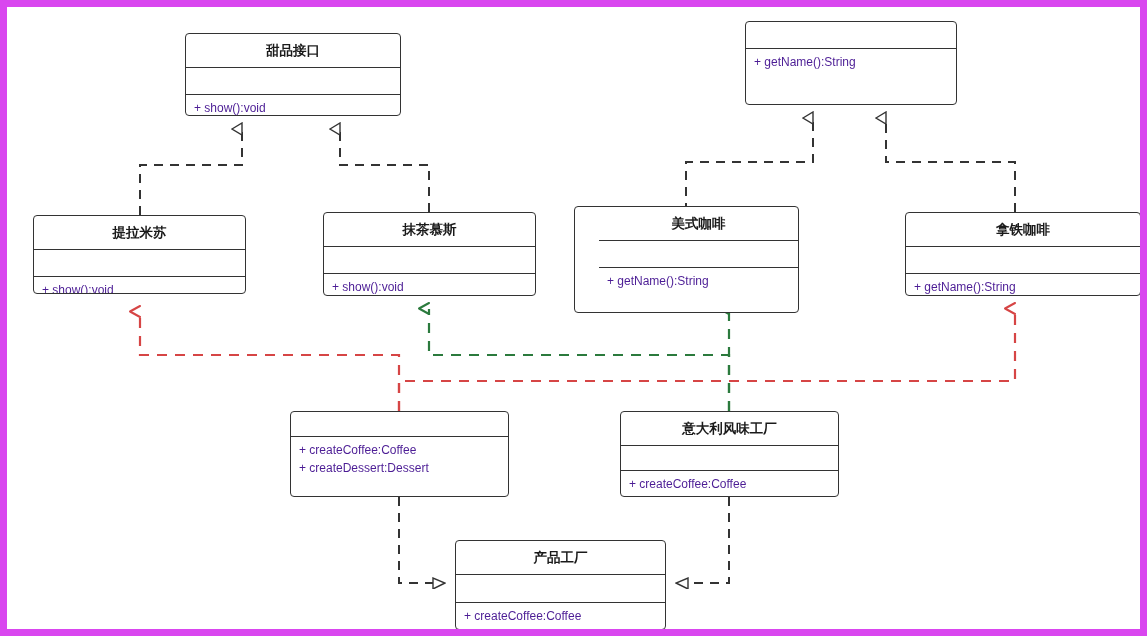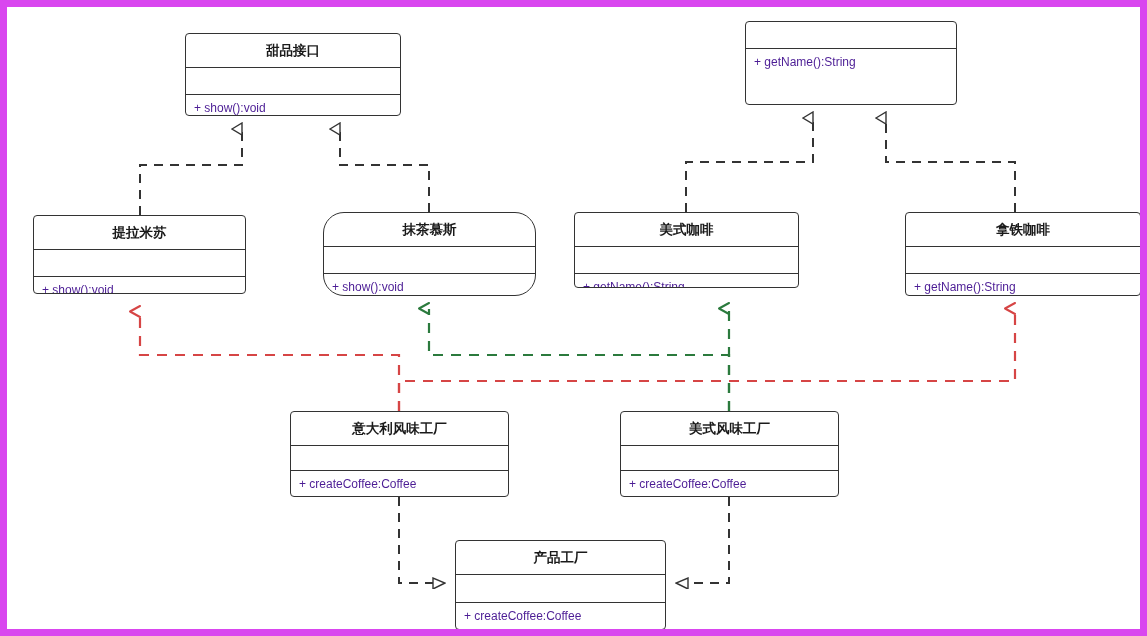--- a/index.html
+++ b/index.html
@@ -121,55 +121,54 @@
   </div>
 
   <div class="uml-box" style="left:26px;top:208px;width:213px;height:79px;">
     <div class="uml-title">提拉米苏</div>
     <div class="uml-attrs"></div>
     <div class="uml-ops">
       <div class="uml-op">+ show():void</div>
     </div>
   </div>
 
-  <div class="uml-box" style="left:316px;top:205px;width:213px;height:84px;border-radius:21px;">
+  <div class="uml-box" style="left:316px;top:205px;width:213px;height:84px;">
     <div class="uml-title">抹茶慕斯</div>
     <div class="uml-attrs"></div>
     <div class="uml-ops">
       <div class="uml-op">+ show():void</div>
     </div>
   </div>
 
-  <div class="uml-box" style="left:567px;top:205px;width:225px;height:76px;">
+  <div class="uml-box" style="left:567px;top:199px;width:225px;height:107px;padding-left:24px;">
     <div class="uml-title">美式咖啡</div>
     <div class="uml-attrs"></div>
     <div class="uml-ops">
       <div class="uml-op">+ getName():String</div>
     </div>
   </div>
 
   <div class="uml-box" style="left:898px;top:205px;width:236px;height:84px;">
     <div class="uml-title">拿铁咖啡</div>
     <div class="uml-attrs"></div>
     <div class="uml-ops">
       <div class="uml-op">+ getName():String</div>
     </div>
   </div>
 
   <div class="uml-box" style="left:283px;top:404px;width:219px;height:86px;">
-    <div class="uml-title">意大利风味工厂</div>
     <div class="uml-attrs" style="height:24px;"></div>
     <div class="uml-ops">
       <div class="uml-op">+ createCoffee:Coffee</div>
       <div class="uml-op">+ createDessert:Dessert</div>
     </div>
   </div>
 
   <div class="uml-box" style="left:613px;top:404px;width:219px;height:86px;">
-    <div class="uml-title">美式风味工厂</div>
+    <div class="uml-title">意大利风味工厂</div>
     <div class="uml-attrs" style="height:24px;"></div>
     <div class="uml-ops">
       <div class="uml-op">+ createCoffee:Coffee</div>
       <div class="uml-op">+ createDessert:Dessert</div>
     </div>
   </div>
 
   <div class="uml-box" style="left:448px;top:533px;width:211px;height:90px;">
     <div class="uml-title">产品工厂</div>
     <div class="uml-attrs" style="height:27px;"></div>

